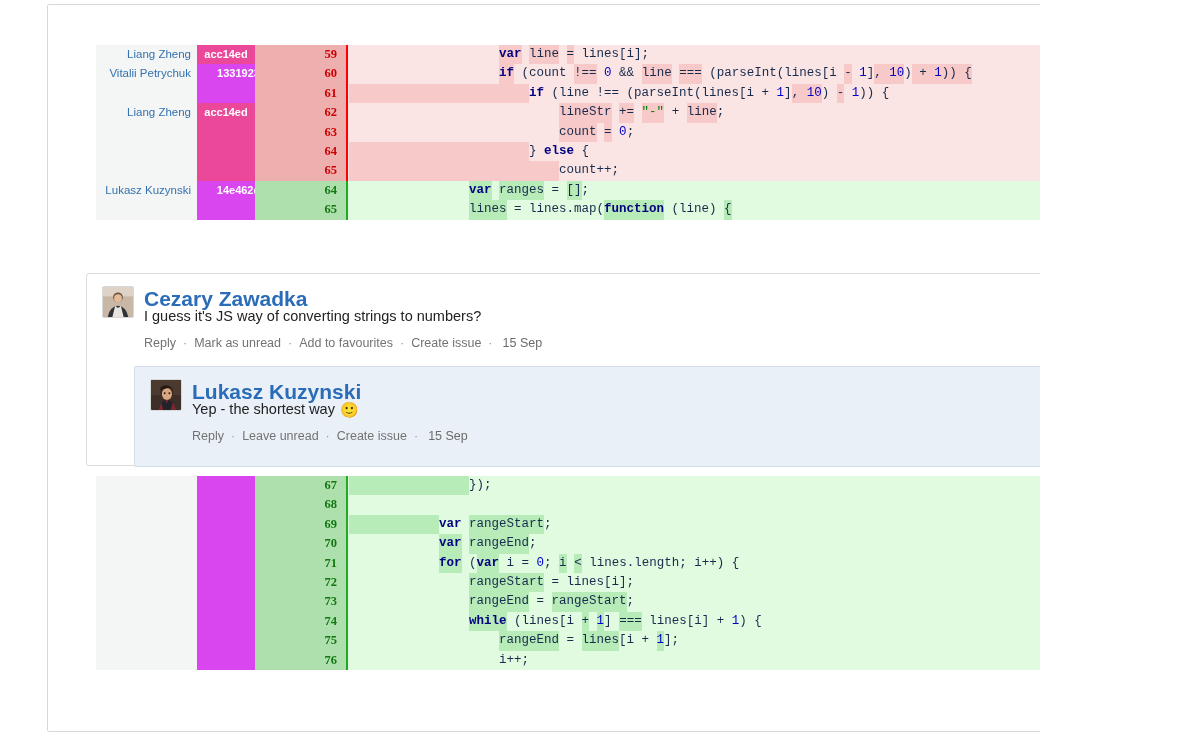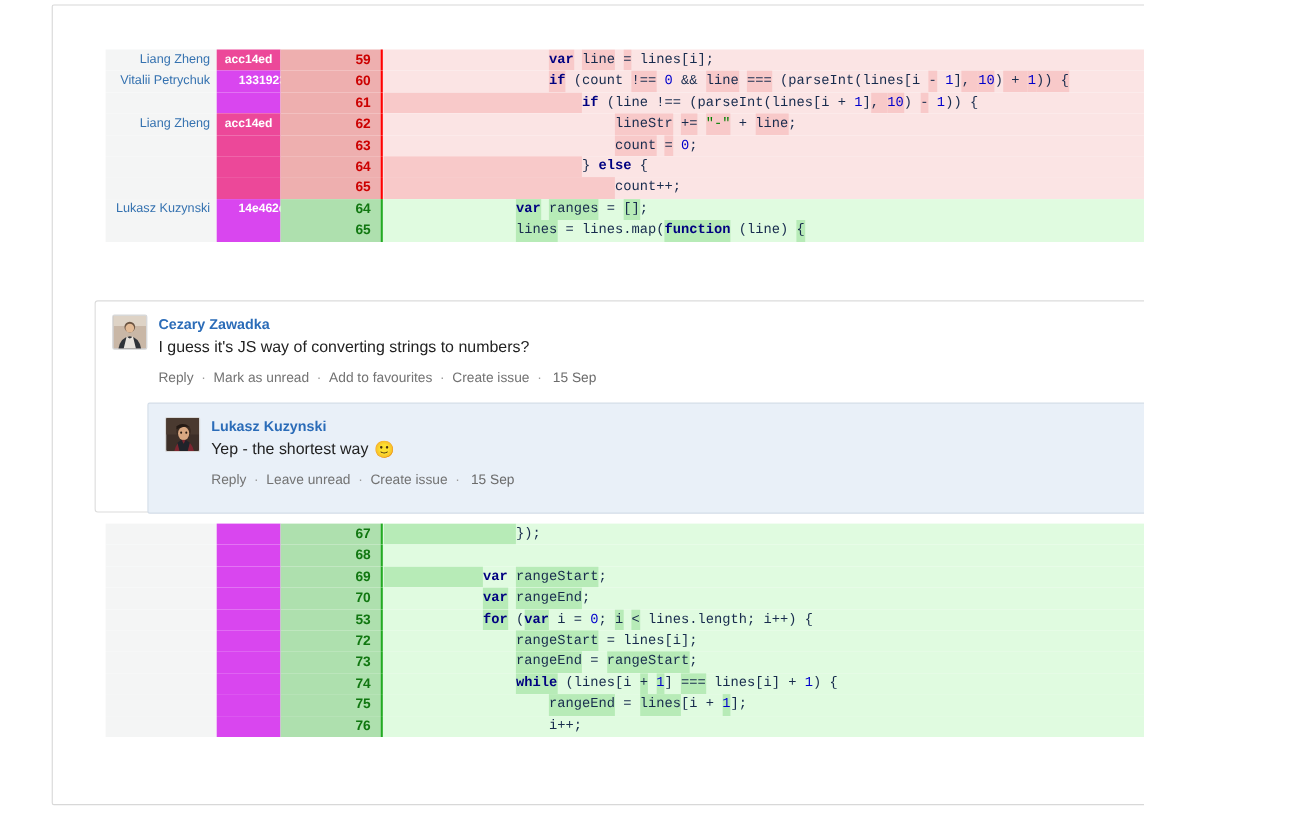--- a/index.html
+++ b/index.html
@@ -54,21 +54,21 @@
     text-align: center;
     display: flex; align-items: center; justify-content: center;
     white-space: nowrap;
     background: #0c66a4;
   }
   .hash-alt { background: #ec4899; }
   .hash-dark { background: #d946ef; padding-left: 25px; }
 
   .col-num {
     width: 91px; flex: 0 0 91px;
-    font-family: Liberation Sans, sans-serif;
+    font-family: Liberation Serif, serif;
     font-size: 12.5px;
     font-weight: bold;
     text-align: right;
     padding-right: 9px;
     display: flex; align-items: center; justify-content: flex-end;
   }
   .col-code {
     flex: 1 1 auto;
     white-space: pre;
     display: flex; align-items: center;
@@ -119,21 +119,21 @@
     width: 32px; height: 32px;
     border: 1px solid #d8d8d8;
     border-radius: 2px;
     overflow: hidden;
     background: #cfd6de;
   }
   .avatar svg { display: block; width: 100%; height: 100%; }
   .c-author {
     color: #2b6cb8;
     font-weight: bold;
-    font-size: 13px;
+    font-size: 21px;
     font-family: "Liberation Sans", sans-serif;
   }
   .c-text {
     color: #222222;
     font-size: 14.5px;
     font-family: "Liberation Sans", sans-serif;
     display: flex; align-items: center; gap: 5px;
   }
   .c-actions {
     font-size: 12.5px;
@@ -300,21 +300,21 @@
       </div>
       <div class="diff-row r-add">
         <div class="col-author"></div>
         <div class="col-hash hash-dark"></div>
         <div class="col-num">70</div>
         <div class="col-code"><span class="pl">            </span><span class="kw hl-add">var</span><span class="pl"> </span><span class="pl hl-add">rangeEnd</span><span class="pl">;</span></div>
       </div>
       <div class="diff-row r-add">
         <div class="col-author"></div>
         <div class="col-hash hash-dark"></div>
-        <div class="col-num">53</div>
+        <div class="col-num">71</div>
         <div class="col-code"><span class="pl">            </span><span class="kw hl-add">for</span><span class="pl"> (</span><span class="kw hl-add">var</span><span class="pl"> i = </span><span class="num">0</span><span class="pl">; </span><span class="pl hl-add">i</span><span class="pl"> </span><span class="pl hl-add">&lt;</span><span class="pl"> lines.length; i++) {</span></div>
       </div>
       <div class="diff-row r-add">
         <div class="col-author"></div>
         <div class="col-hash hash-dark"></div>
         <div class="col-num">72</div>
         <div class="col-code"><span class="pl">                </span><span class="pl hl-add">rangeStart</span><span class="pl"> = lines[i];</span></div>
       </div>
       <div class="diff-row r-add">
         <div class="col-author"></div>

